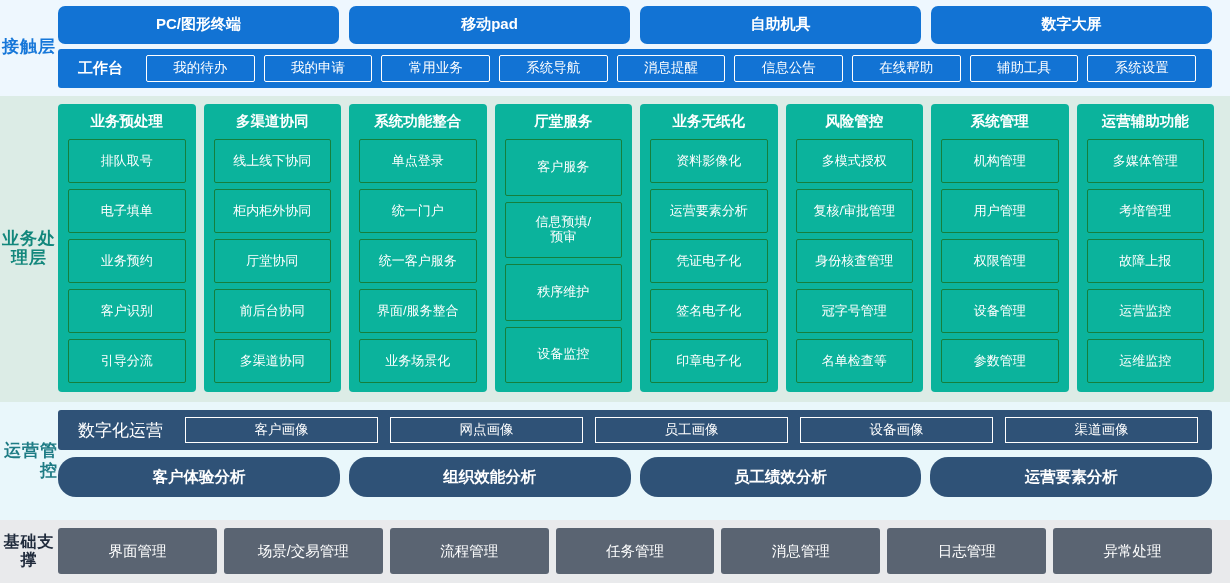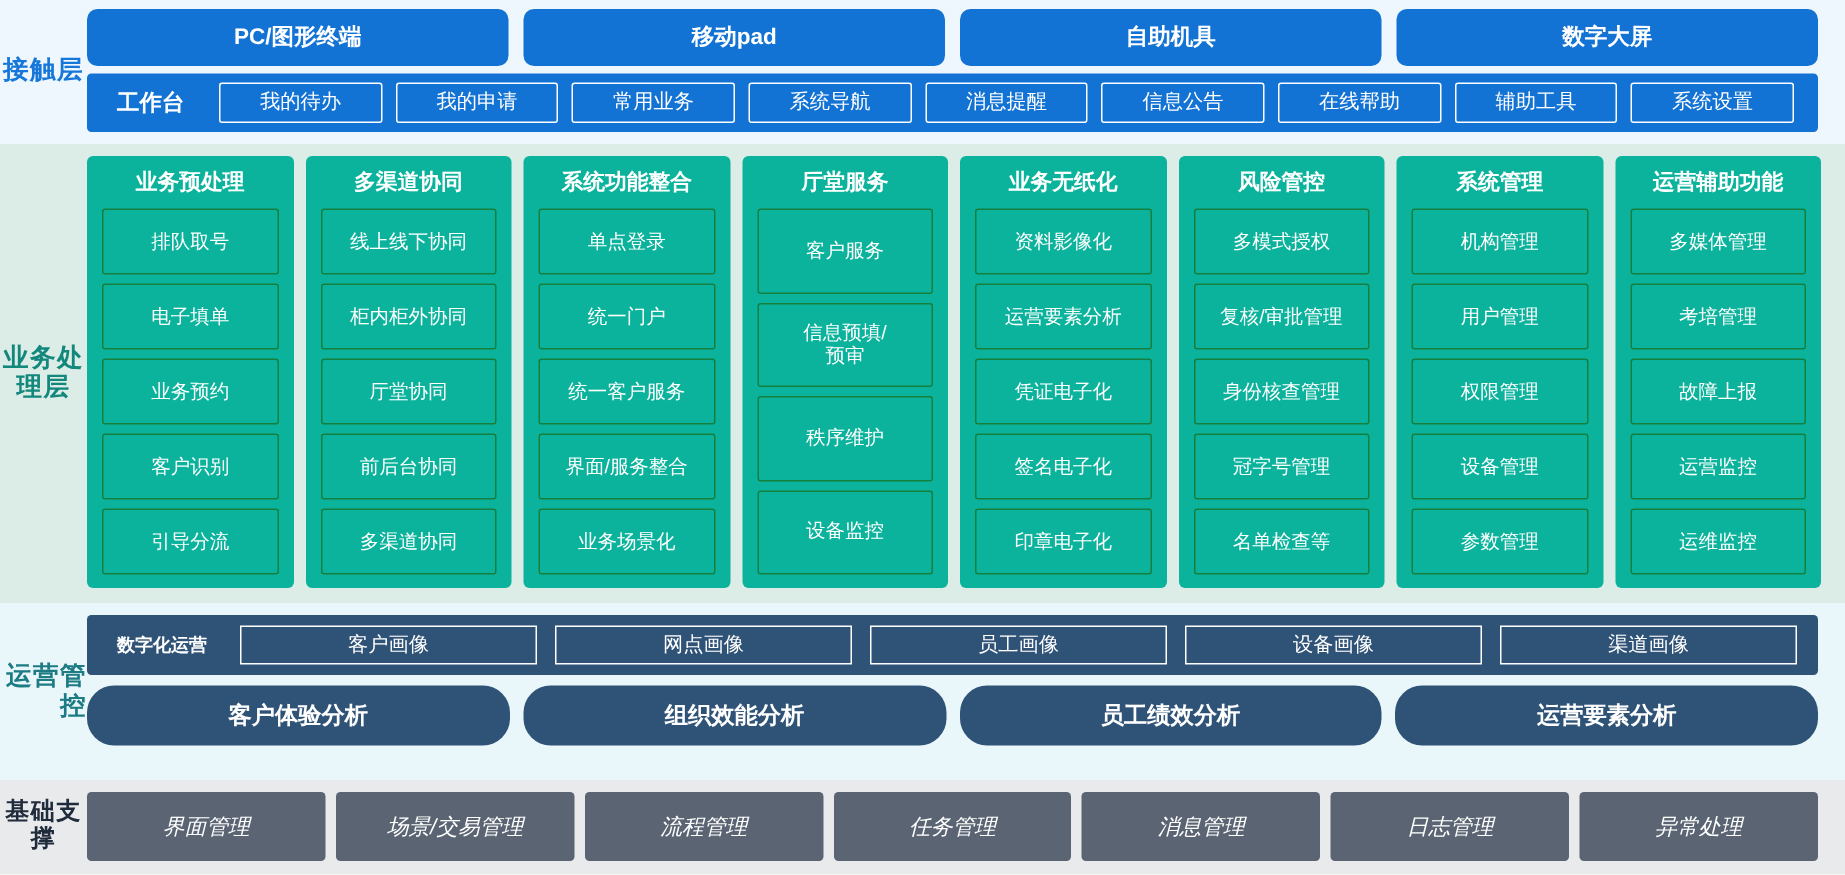--- a/index.html
+++ b/index.html
@@ -95,21 +95,21 @@
 
   .ops-digital-row {
     background: #2f5277;
     border-radius: 3px;
     height: 40px;
     display: flex; align-items: center;
     gap: 12px;
     padding: 0 14px 0 10px;
   }
   .ops-digital-title {
-    color: #ffffff; font-size: 12px; font-weight: bold;
+    color: #ffffff; font-size: 17px; font-weight: normal;
     flex: 0 0 auto; padding: 0 10px; white-space: nowrap; text-align: center;
   }
   .ops-portrait {
     flex: 1 1 0;
     height: 26px;
     border: 1px solid #ffffff;
     color: #ffffff; font-size: 13.5px;
     display: flex; align-items: center; justify-content: center;
     white-space: nowrap;
   }
@@ -127,21 +127,20 @@
   #layer-foundation .band-label { color: #202b3c; font-size: 16px; }
   #foundation-body { padding-right: 18px; }
   #foundation-row { display: flex; gap: 7px; height: 100%; }
   .foundation-btn {
     flex: 1 1 0;
     background: #5a6472;
     border-radius: 3px;
     color: #ffffff; font-size: 14.5px;
     display: flex; align-items: center; justify-content: center;
     white-space: nowrap;
-    font-style: italic;
   }
 </style>
 </head>
 <body>
 
 <div id="root">
 
   <section class="band" id="layer-contact">
     <div class="band-label">
       <span class="vtxt">接触层</span>

